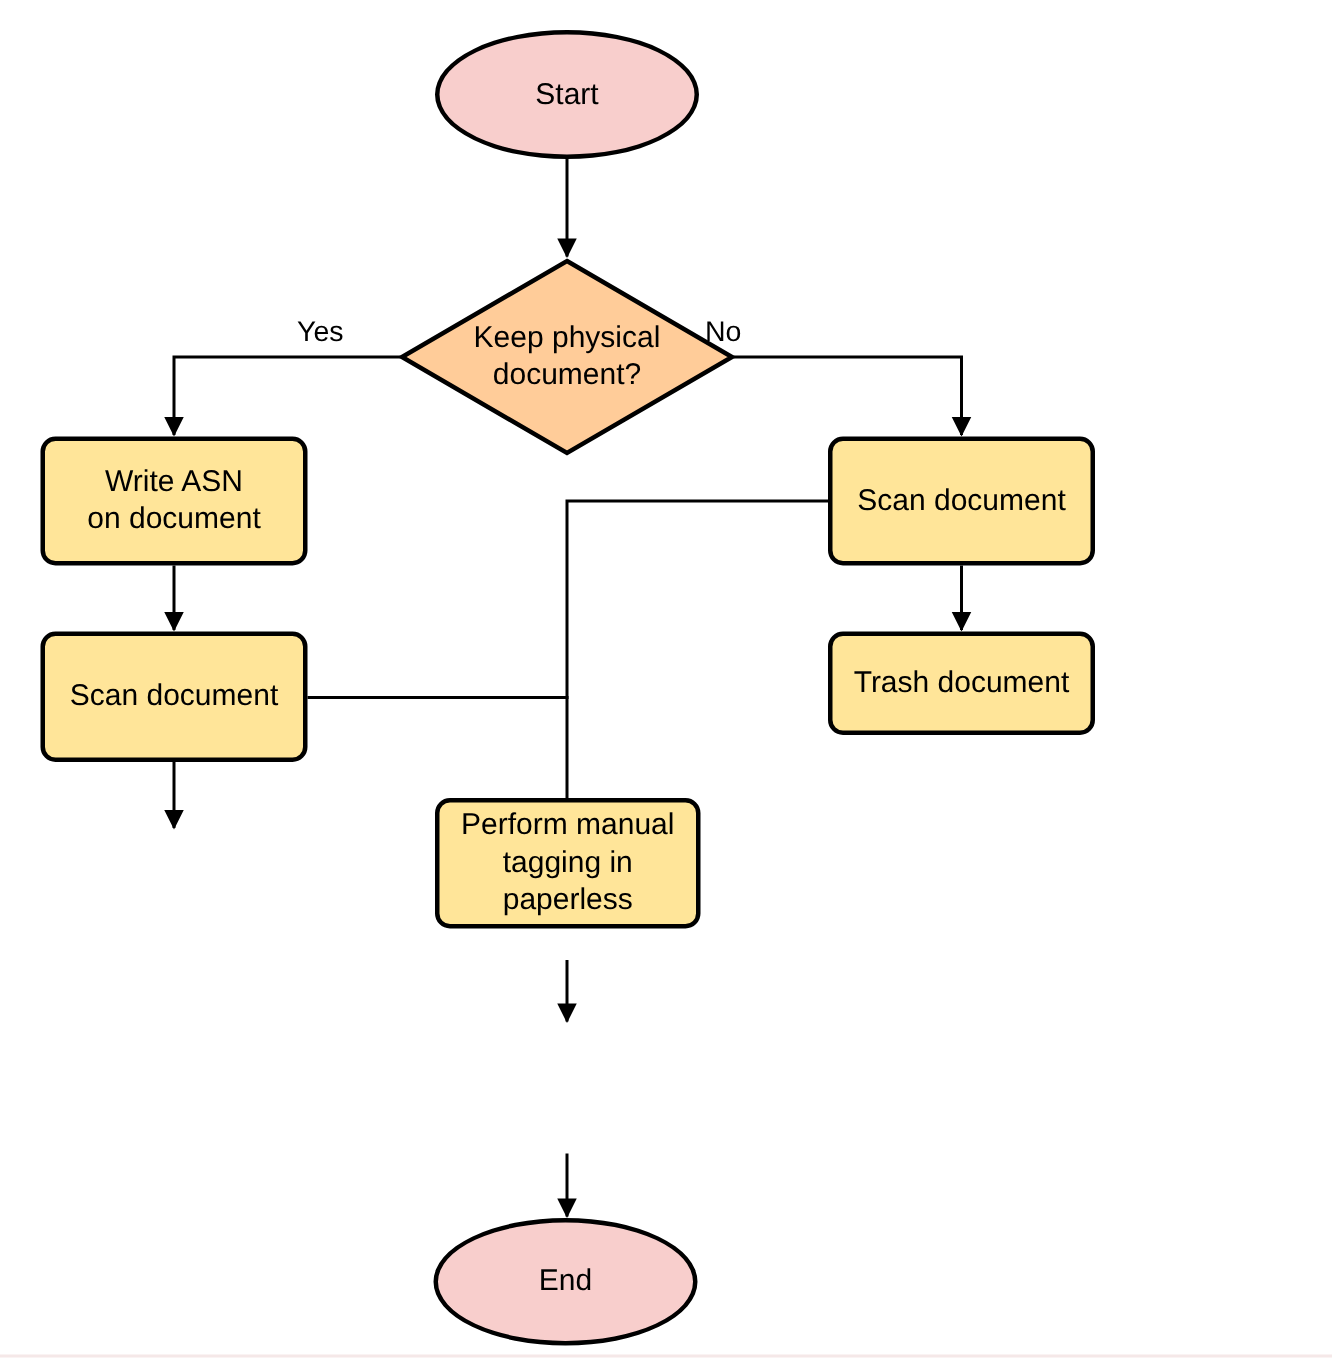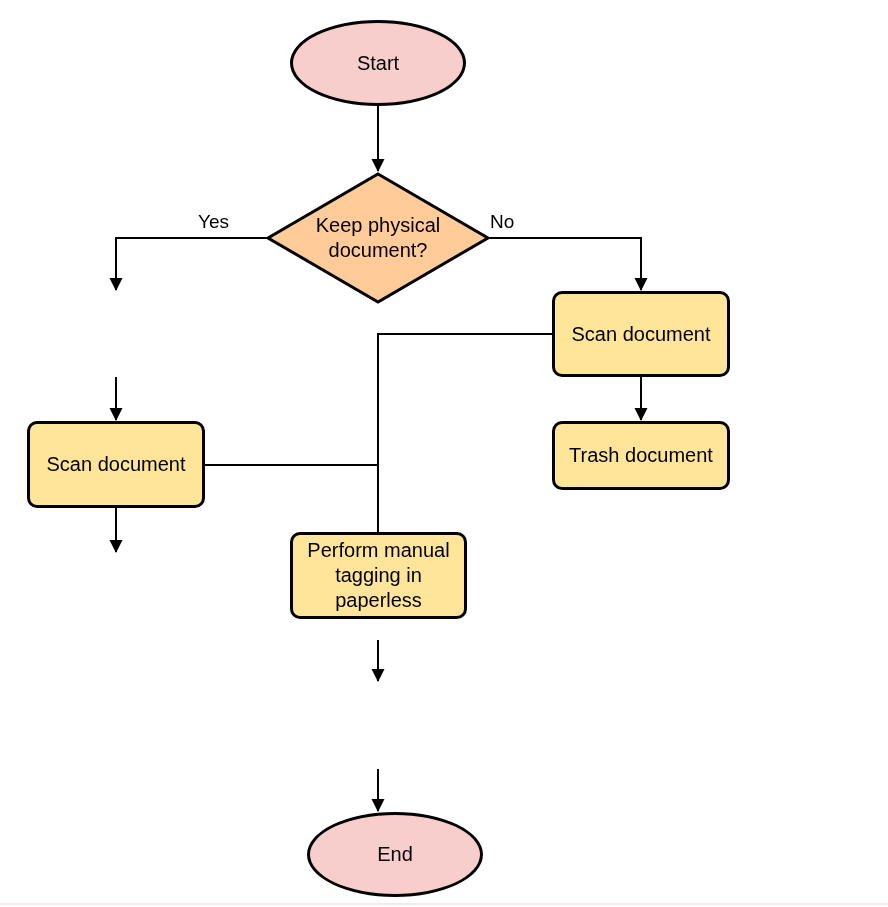--- a/index.html
+++ b/index.html
@@ -59,23 +59,23 @@
   
   #n-start      { left: 290px; top:  20px; width: 176px; height: 86px; }
   #decision-txt { left: 268px; top: 173px; width: 220px; height: 130px; }
   #n-write-asn  { left:  27px; top: 291px; width: 178px; height: 86px; }
   #n-scan-left  { left:  27px; top: 421px; width: 178px; height: 87px; }
   #n-archive    { left:  27px; top: 553px; width: 178px; height: 86px; }
   #n-scan-right { left: 552px; top: 291px; width: 178px; height: 86px; }
   #n-trash      { left: 552px; top: 421px; width: 178px; height: 69px; }
   #n-tagging    { left: 290px; top: 532px; width: 177px; height: 87px; }
   #n-remove     { left: 290px; top: 683px; width: 177px; height: 86px; }
-  #n-end        { left: 307px; top: 812px; width: 176px; height: 85px; }
+  #n-end        { left: 289px; top: 812px; width: 176px; height: 85px; }
   #lbl-yes      { left: 198px; top: 211px; }
-  #lbl-no       { left: 490px; top: 211px; }
+  #lbl-no       { left: 470px; top: 211px; }
   #note {
     position: absolute;
     left: 481px; top: 591px;
     font-size: 20px;
     font-style: italic;
     line-height: 27px;
     white-space: pre-line;
   }
   #bottom-rule {
     position: absolute;
@@ -121,20 +121,22 @@
 
   <div id="n-start" class="node terminal">Start</div>
 
   <div id="decision-txt" class="node">Keep physical
 document?</div>
 
   <div id="lbl-yes" class="edge-label">Yes</div>
 
   <div id="lbl-no" class="edge-label">No</div>
 
+  <div id="n-write-asn" class="node proc">Write ASN
+on document</div>
 
   <div id="n-scan-left" class="node proc">Scan document</div>
 
 
   <div id="n-scan-right" class="node proc">Scan document</div>
 
   <div id="n-trash" class="node proc">Trash document</div>
 
   <div id="n-tagging" class="node proc">Perform manual
 tagging in

